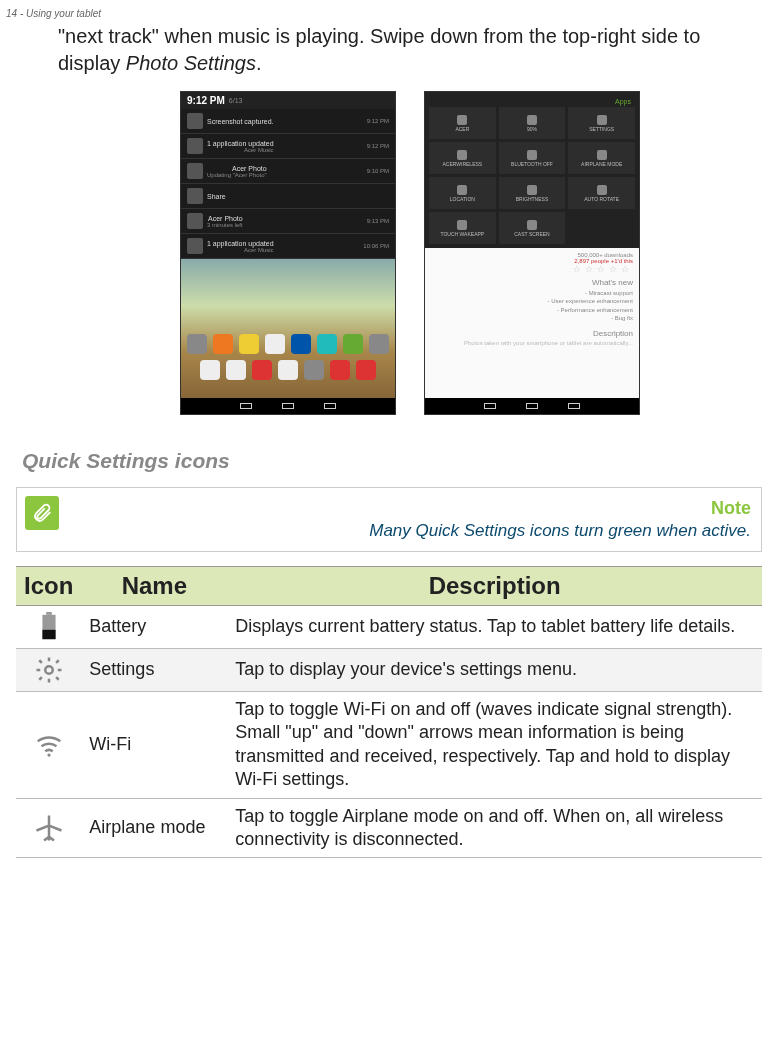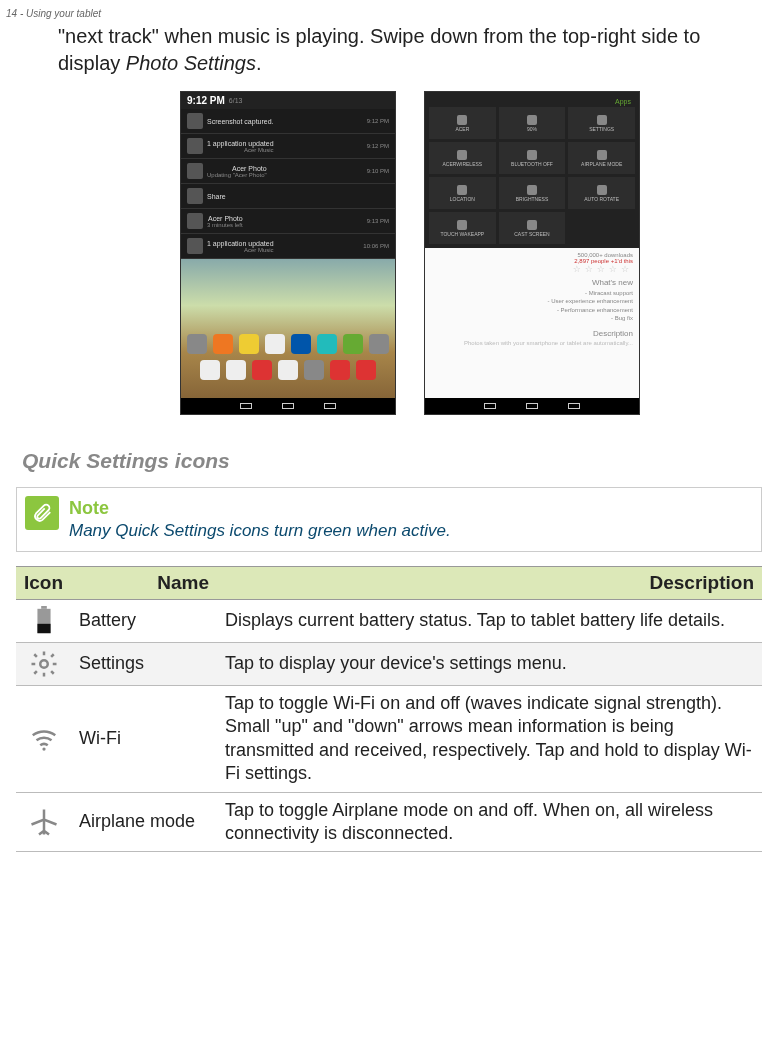--- a/index.html
+++ b/index.html
@@ -36,28 +36,28 @@
   .stars-row { color:#ccc; font-size:9px; letter-spacing:4px; margin-bottom:4px; }
   .whatsnew-title { color:#888; font-size:8px; margin-bottom:2px; }
   .wn-list { color:#888; font-size:6px; line-height:1.4; }
   .desc-title { color:#888; font-size:8px; margin-top:6px; }
   .desc-blurb { color:#bbb; font-size:6px; margin-top:2px; }
   .dl-text { color:#888; font-size:6px; }
   .dl-red { color:#c33; font-size:6px; }
 
   .section-subhead { font-style: italic; font-size: 21px; color: #888; margin: 0 0 14px -36px; padding-top: 6px; }
 
-  .note-box { border: 1px solid #ccc; padding: 10px 10px 10px 52px; min-height: 54px; position: relative; margin-bottom: 14px; margin-left:-42px; }
+  .note-box { border: 1px solid #ccc; padding: 10px 10px 10px 52px; min-height: 54px; position: relative; margin-bottom: 14px; margin-left:-42px;text-align:right; }
   .note-icon { position: absolute; left: 8px; top: 8px; width: 34px; height: 34px; background: #8cc63f; border-radius: 3px; display:flex; align-items:center; justify-content:center; }
   .note-icon svg { width:22px; height:22px; }
   .note-title { color: #8cc63f; font-weight: bold; font-size: 18px; margin-bottom: 2px; }
   .note-body { color: #0c4a6e; font-style: italic; font-size: 17px; }
 
   table.icon-table { width: calc(100% + 42px); border-collapse: collapse; font-size: 18px; margin-left:-42px; }
-  .icon-table thead th { background: #dce8b8; text-align: right; font-weight: bold; padding: 5px 8px; border-top:1px solid #999; border-bottom:1px solid #999; font-size:19px; }
+  .icon-table thead th { background: #dce8b8; text-align: center; font-weight: bold; padding: 5px 8px; border-top:1px solid #999; border-bottom:1px solid #999; font-size:24px; }
   .icon-table tbody td { padding: 6px 8px; border-bottom: 1px solid #bbb; vertical-align: middle; line-height:1.3; }
   .icon-table tbody tr.alt { background: #f3f3f3; }
   .icon-cell { width: 42px; text-align: center; }
   .name-cell { width: 146px; }
   .icon-cell svg { width: 30px; height: 30px; display:block; margin:0 auto; }
   .batt-svg rect.top { fill:#999; }
   .batt-svg rect.btm { fill:#111; }
 </style>
 </head>
 <body>

